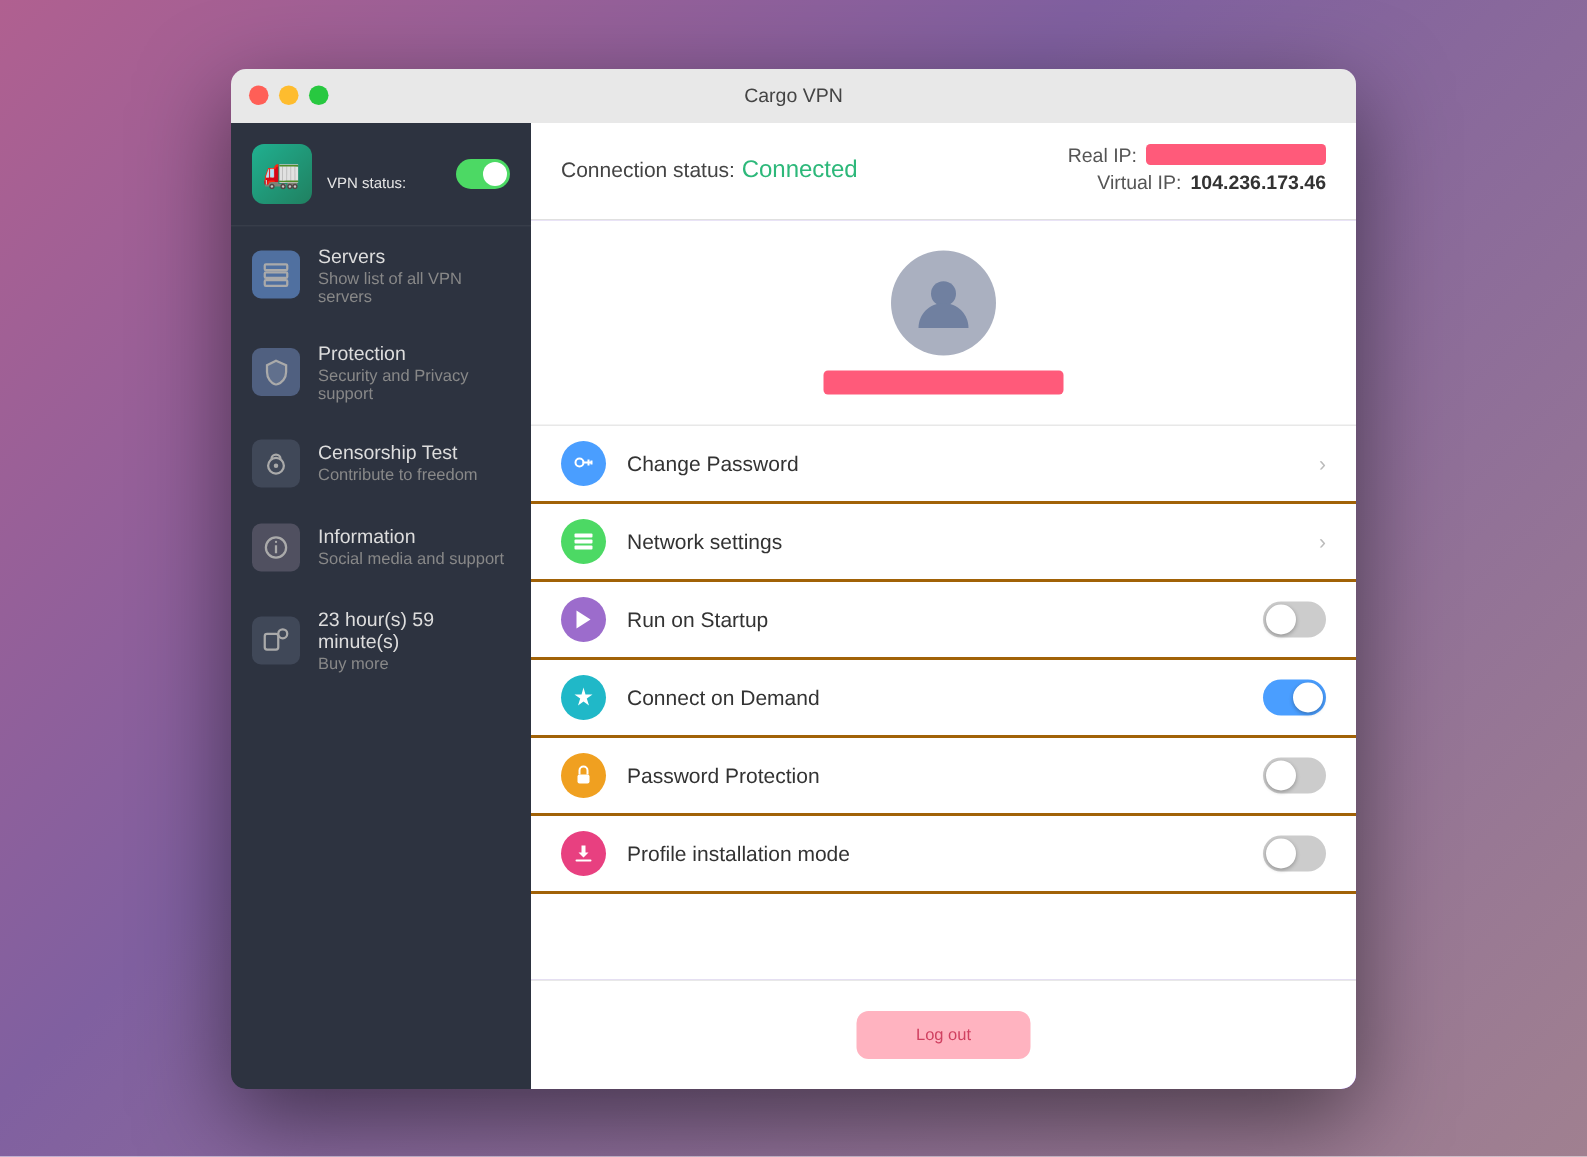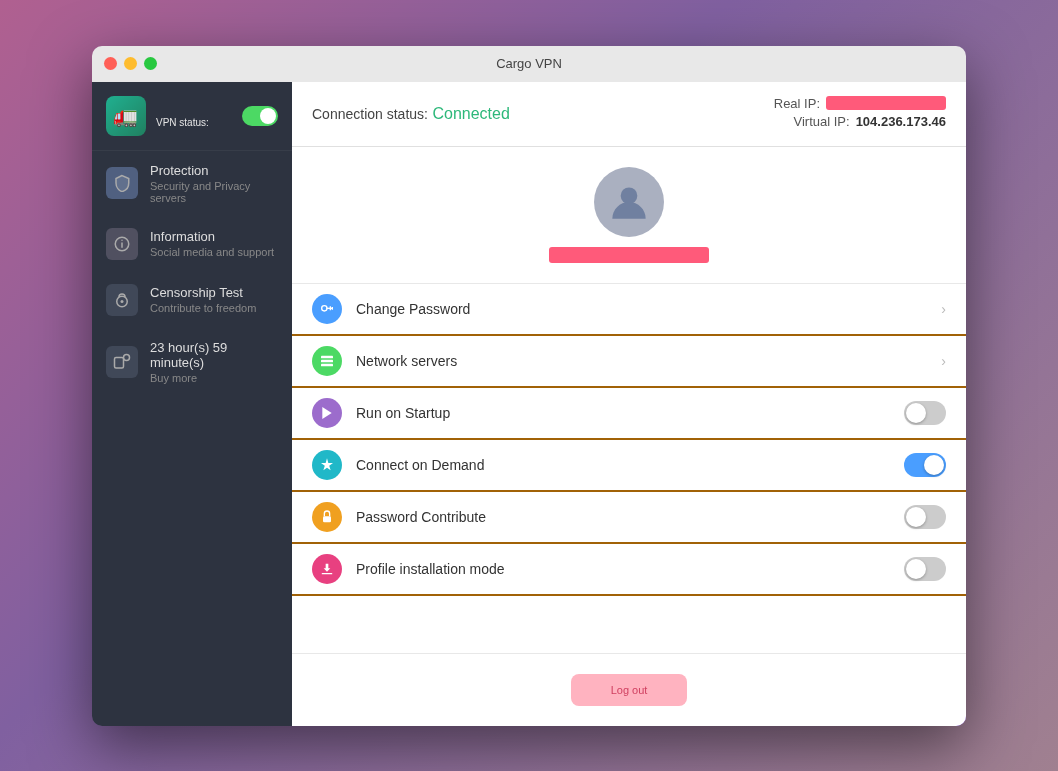--- a/index.html
+++ b/index.html
@@ -8,21 +8,21 @@
       width: 1058px;
       height: 771px;
       background: linear-gradient(135deg, #b06090 0%, #8060a0 40%, #a08090 100%);
       display: flex;
       align-items: center;
       justify-content: center;
       font-family: -apple-system, BlinkMacSystemFont, 'Helvetica Neue', sans-serif;
     }
 
     .window {
-      width: 874px;
+      width: 750px;
       height: 680px;
       border-radius: 10px;
       overflow: hidden;
       display: flex;
       flex-direction: column;
       box-shadow: 0 20px 60px rgba(0,0,0,0.5);
     }
 
     .titlebar {
       background: #e8e8e8;
@@ -368,59 +368,72 @@
     <div class="sidebar">
 
       <div class="vpn-status-row">
         <div class="vpn-icon">🚛</div>
         <span class="vpn-status-label">VPN status:</span>
         <div class="toggle-switch on">
           <div class="toggle-knob"></div>
         </div>
       </div>
 
+      <div class="sidebar-item">
+        <div class="sidebar-item-icon sidebar-servers-icon">
+          <svg width="18" height="18" viewBox="0 0 24 24" fill="none">
+            <rect x="2" y="3" width="20" height="5" rx="1" stroke="#aaa" stroke-width="2"></rect>
+            <rect x="2" y="10" width="20" height="5" rx="1" stroke="#aaa" stroke-width="2"></rect>
+            <rect x="2" y="17" width="20" height="5" rx="1" stroke="#aaa" stroke-width="2"></rect>
+          </svg>
+        </div>
+        <div class="sidebar-item-text">
+          <span class="sidebar-item-title">Servers</span>
+          <span class="sidebar-item-subtitle">Show list of all VPN servers</span>
+        </div>
+      </div>
 
 
       <div class="sidebar-item">
         <div class="sidebar-item-icon sidebar-protection-icon">
           <svg width="18" height="18" viewBox="0 0 24 24" fill="none">
             <path d="M12 2L4 6v6c0 5.25 3.5 10 8 11.5C17.5 22 21 17.25 21 12V6L12 2z" stroke="#aaa" stroke-width="2" fill="rgba(255,255,255,0.1)"></path>
           </svg>
         </div>
         <div class="sidebar-item-text">
           <span class="sidebar-item-title">Protection</span>
-          <span class="sidebar-item-subtitle">Security and Privacy servers</span>
+          <span class="sidebar-item-subtitle">Security and Privacy support</span>
+        </div>
+      </div>
+
+      <div class="sidebar-item">
+        <div class="sidebar-item-icon sidebar-censorship-icon">
+          <svg width="18" height="18" viewBox="0 0 24 24" fill="none">
+            <circle cx="12" cy="14" r="7" stroke="#aaa" stroke-width="2"></circle>
+            <path d="M8 8c0-2.2 1.8-4 4-4s4 1.8 4 4" stroke="#aaa" stroke-width="2"></path>
+            <circle cx="12" cy="14" r="2" fill="#aaa"></circle>
+          </svg>
+        </div>
+        <div class="sidebar-item-text">
+          <span class="sidebar-item-title">Censorship Test</span>
+          <span class="sidebar-item-subtitle">Contribute to freedom</span>
         </div>
       </div>
 
       <div class="sidebar-item">
         <div class="sidebar-item-icon sidebar-info-icon">
           <svg width="18" height="18" viewBox="0 0 24 24" fill="none">
             <circle cx="12" cy="12" r="9" stroke="#aaa" stroke-width="2"></circle>
             <line x1="12" y1="10" x2="12" y2="17" stroke="#aaa" stroke-width="2"></line>
             <circle cx="12" cy="7" r="1" fill="#aaa"></circle>
           </svg>
         </div>
         <div class="sidebar-item-text">
           <span class="sidebar-item-title">Information</span>
           <span class="sidebar-item-subtitle">Social media and support</span>
-        </div>
-      </div>
-
-      <div class="sidebar-item">
-        <div class="sidebar-item-icon sidebar-censorship-icon">
-          <svg width="18" height="18" viewBox="0 0 24 24" fill="none">
-            <circle cx="12" cy="14" r="7" stroke="#aaa" stroke-width="2"></circle>
-            <path d="M8 8c0-2.2 1.8-4 4-4s4 1.8 4 4" stroke="#aaa" stroke-width="2"></path>
-            <circle cx="12" cy="14" r="2" fill="#aaa"></circle>
-          </svg>
-        </div>
-        <div class="sidebar-item-text">
-          <span class="sidebar-item-title">Censorship Test</span>
-          <span class="sidebar-item-subtitle">Contribute to freedom</span>
         </div>
       </div>
 
       <div class="sidebar-item">
         <div class="sidebar-item-icon sidebar-time-icon">
           <svg width="18" height="18" viewBox="0 0 24 24" fill="none">
             <rect x="2" y="6" width="12" height="14" rx="2" stroke="#aaa" stroke-width="2"></rect>
             <circle cx="18" cy="6" r="4" stroke="#aaa" stroke-width="2"></circle>
           </svg>
         </div>
@@ -477,21 +490,21 @@
         </div>
 
         <div class="settings-item">
           <div class="settings-item-icon" style="background:#4cd964;">
             <svg width="16" height="16" viewBox="0 0 24 24" fill="white">
               <rect x="3" y="4" width="18" height="4" rx="1" fill="white"></rect>
               <rect x="3" y="10" width="18" height="4" rx="1" fill="white"></rect>
               <rect x="3" y="16" width="18" height="4" rx="1" fill="white"></rect>
             </svg>
           </div>
-          <span class="settings-item-label">Network servers</span>
+          <span class="settings-item-label">Network settings</span>
           <span class="settings-item-chevron">›</span>
         </div>
 
         <div class="settings-item">
           <div class="settings-item-icon" style="background:#9c6ccc;">
             <svg width="16" height="16" viewBox="0 0 24 24" fill="white">
               <polygon points="5,3 19,12 5,21" fill="white"></polygon>
             </svg>
           </div>
           <span class="settings-item-label">Run on Startup</span>
@@ -512,21 +525,21 @@
           </div>
         </div>
 
         <div class="settings-item">
           <div class="settings-item-icon" style="background:#f0a020;">
             <svg width="16" height="16" viewBox="0 0 24 24" fill="white">
               <rect x="6" y="11" width="12" height="9" rx="2" fill="white"></rect>
               <path d="M8 11V7a4 4 0 018 0v4" fill="none" stroke="white" stroke-width="2"></path>
             </svg>
           </div>
-          <span class="settings-item-label">Password Contribute</span>
+          <span class="settings-item-label">Password Protection</span>
           <div class="toggle-small off">
             <div class="knob"></div>
           </div>
         </div>
 
         <div class="settings-item">
           <div class="settings-item-icon" style="background:#e84080;">
             <svg width="16" height="16" viewBox="0 0 24 24" fill="white">
               <path d="M12 16l-5-5h3V4h4v7h3z" fill="white"></path>
               <rect x="4" y="18" width="16" height="2" rx="1" fill="white"></rect>

